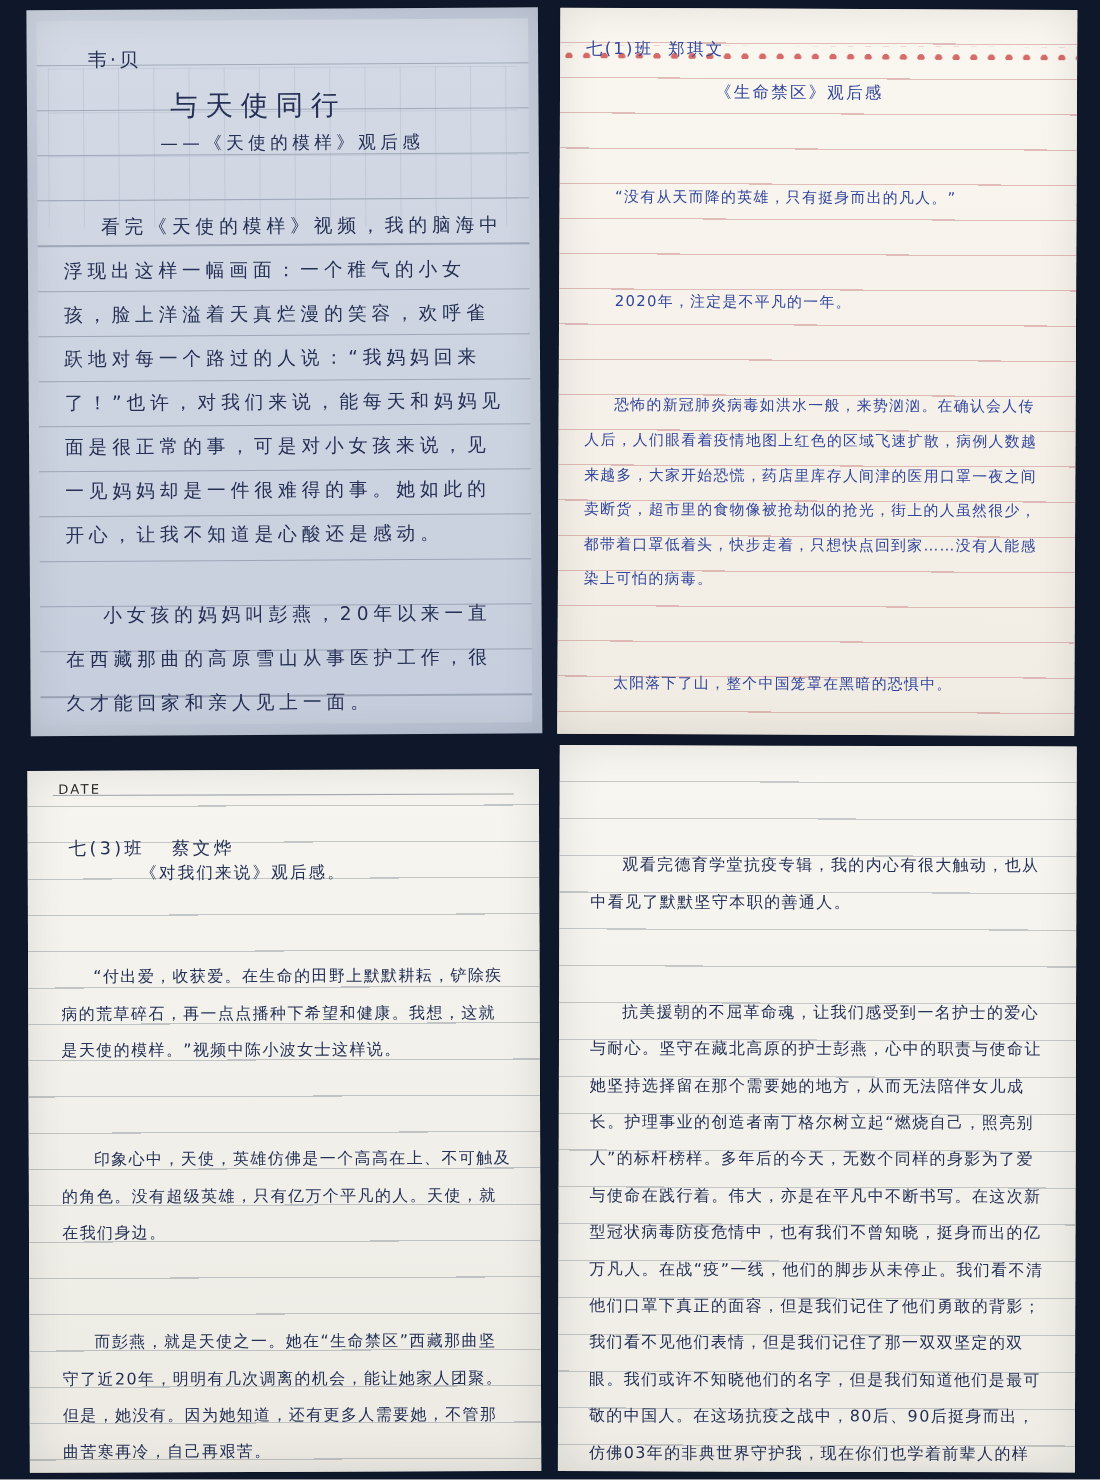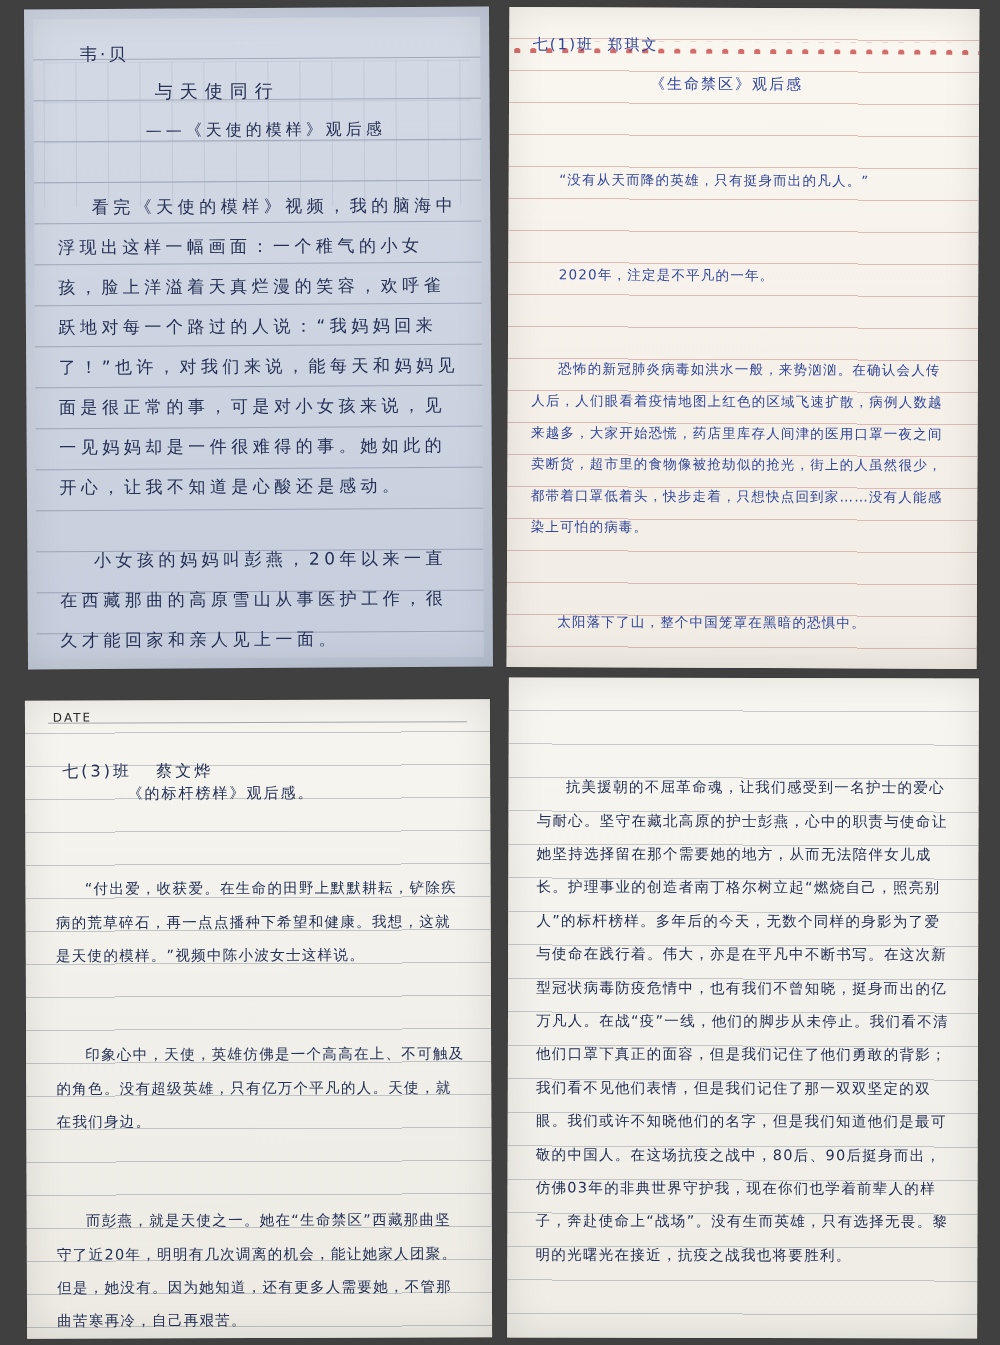--- a/index.html
+++ b/index.html
@@ -10,21 +10,21 @@
   body {
     width: 1000px;
     height: 1345px;
     font-family: "Liberation Sans", sans-serif;
     overflow: hidden;
   }
   .collage {
     position: relative;
     width: 1000px;
     height: 1345px;
-    background: #404040;
+    background: #0f172a;
   }
   .photo {
     position: absolute;
     overflow: hidden;
     box-sizing: border-box;
   }
   
   #photo-tl {
     left: 26px; top: 8px; width: 465px; height: 660px;
     background: linear-gradient(160deg, #cfd6e2 0%, #c2cada 18%, #cdd4e0 45%, #c7cfdc 75%, #b9c2d3 100%);
@@ -131,21 +131,21 @@
     font-family: "DejaVu Sans", sans-serif;
   }
   .ink-blue2 { color: #31459a; }
   .ink-dark  { color: #243055; }
   .ink-black { color: #2b2b2b; text-align: right; }
 
   .tl-name {
     left: 12%; top: 5.2%; font-size: 17px; letter-spacing: 3px;
   }
   .tl-title {
-    left: 28%; top: 10.8%; font-size: 18px; letter-spacing: 7px; text-align: center;
+    left: 28%; top: 10.8%; font-size: 25px; letter-spacing: 7px; text-align: center;
   }
   .tl-subtitle {
     left: 26%; top: 17%; font-size: 16px; letter-spacing: 4px;
   }
   .tl-body {
     left: 7%; top: 27%; width: 87%;
     font-size: 17px; line-height: 40px; letter-spacing: 4.5px;
     text-indent: 2em;
   }
   .tl-body2 {
@@ -229,34 +229,35 @@
       
     </div>
     <div class="vignette"></div>
   </div>
 
   <div class="photo" id="photo-bl">
     <div class="paper"></div>
     <div class="date-rule"></div>
     <div class="hw ink-black" style="left:6%; top:1.6%; font-size:12px; letter-spacing:2px;">DATE</div>
     <div class="hw bl-head ink-dark">七(3)班   蔡文烨</div>
-    <div class="hw bl-title ink-dark">《的标杆榜样》观后感。</div>
+    <div class="hw bl-title ink-dark">《对我们来说》观后感。</div>
     <div class="hw bl-body ink-dark">
       <p>“付出爱，收获爱。在生命的田野上默默耕耘，铲除疾病的荒草碎石，再一点点播种下希望和健康。我想，这就是天使的模样。”视频中陈小波女士这样说。</p>
       <p>印象心中，天使，英雄仿佛是一个高高在上、不可触及的角色。没有超级英雄，只有亿万个平凡的人。天使，就在我们身边。</p>
       <p>而彭燕，就是天使之一。她在“生命禁区”西藏那曲坚守了近20年，明明有几次调离的机会，能让她家人团聚。但是，她没有。因为她知道，还有更多人需要她，不管那曲苦寒再冷，自己再艰苦。</p>
       
       
     </div>
     <div class="vignette"></div>
   </div>
 
   <div class="photo" id="photo-br">
     <div class="paper"></div>
     <div class="hw br-body ink-dark">
+      <p>观看完德育学堂抗疫专辑，我的内心有很大触动，也从中看见了默默坚守本职的善通人。</p>
       <p>抗美援朝的不屈革命魂，让我们感受到一名护士的爱心与耐心。坚守在藏北高原的护士彭燕，心中的职责与使命让她坚持选择留在那个需要她的地方，从而无法陪伴女儿成长。护理事业的创造者南丁格尔树立起“燃烧自己，照亮别人”的标杆榜样。多年后的今天，无数个同样的身影为了爱与使命在践行着。伟大，亦是在平凡中不断书写。在这次新型冠状病毒防疫危情中，也有我们不曾知晓，挺身而出的亿万凡人。在战“疫”一线，他们的脚步从未停止。我们看不清他们口罩下真正的面容，但是我们记住了他们勇敢的背影；我们看不见他们表情，但是我们记住了那一双双坚定的双眼。我们或许不知晓他们的名字，但是我们知道他们是最可敬的中国人。在这场抗疫之战中，80后、90后挺身而出，仿佛03年的非典世界守护我，现在你们也学着前辈人的样子，奔赴使命上“战场”。没有生而英雄，只有选择无畏。黎明的光曙光在接近，抗疫之战我也将要胜利。</p>
       
     </div>
     <div class="hw br-sign ink-dark">
       
       
     </div>
     <div class="vignette"></div>
   </div>
 

